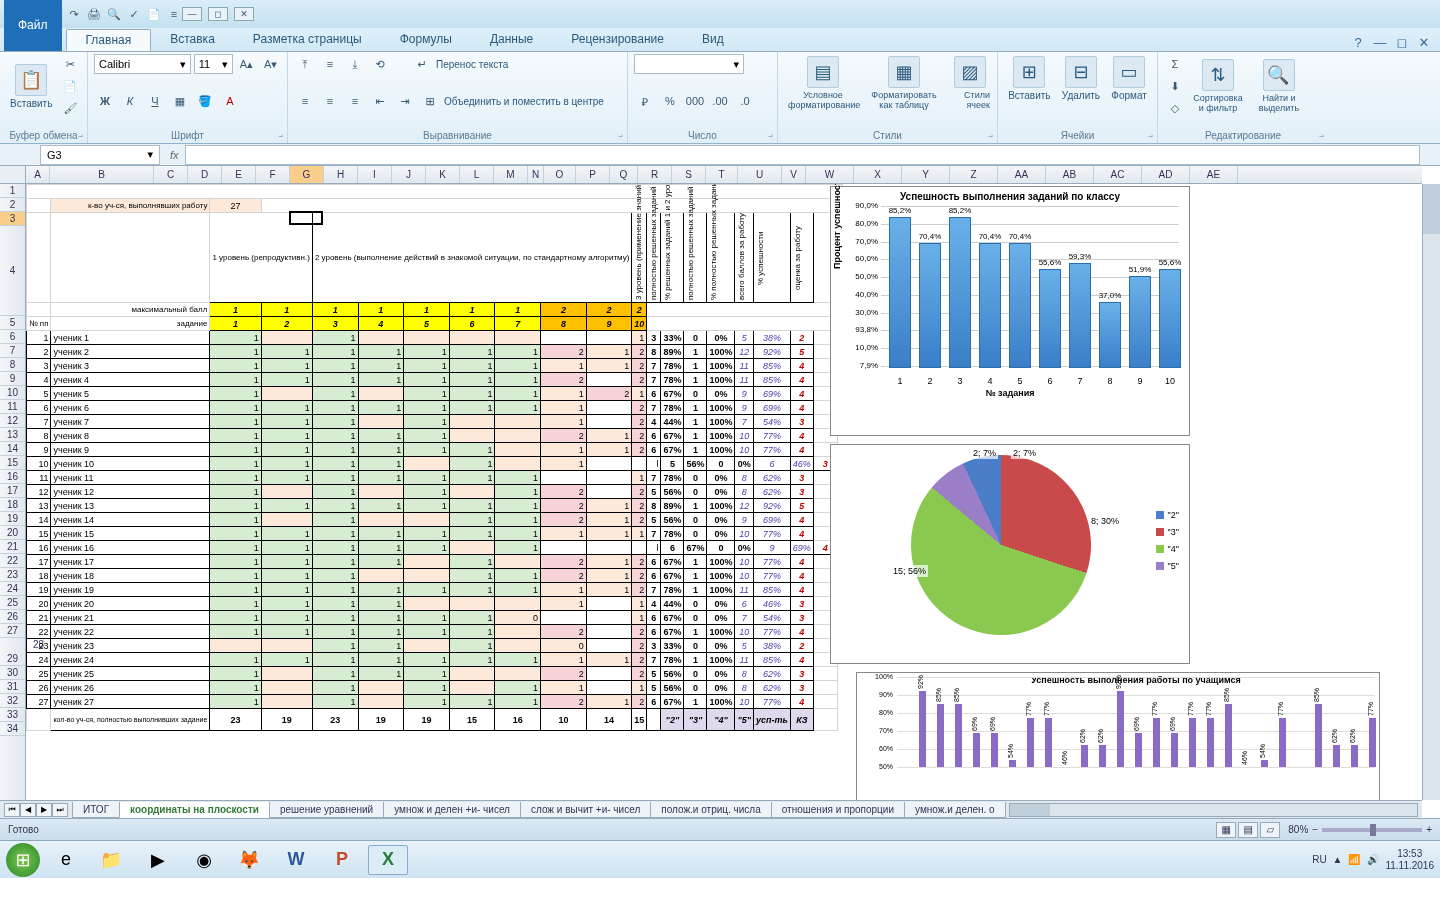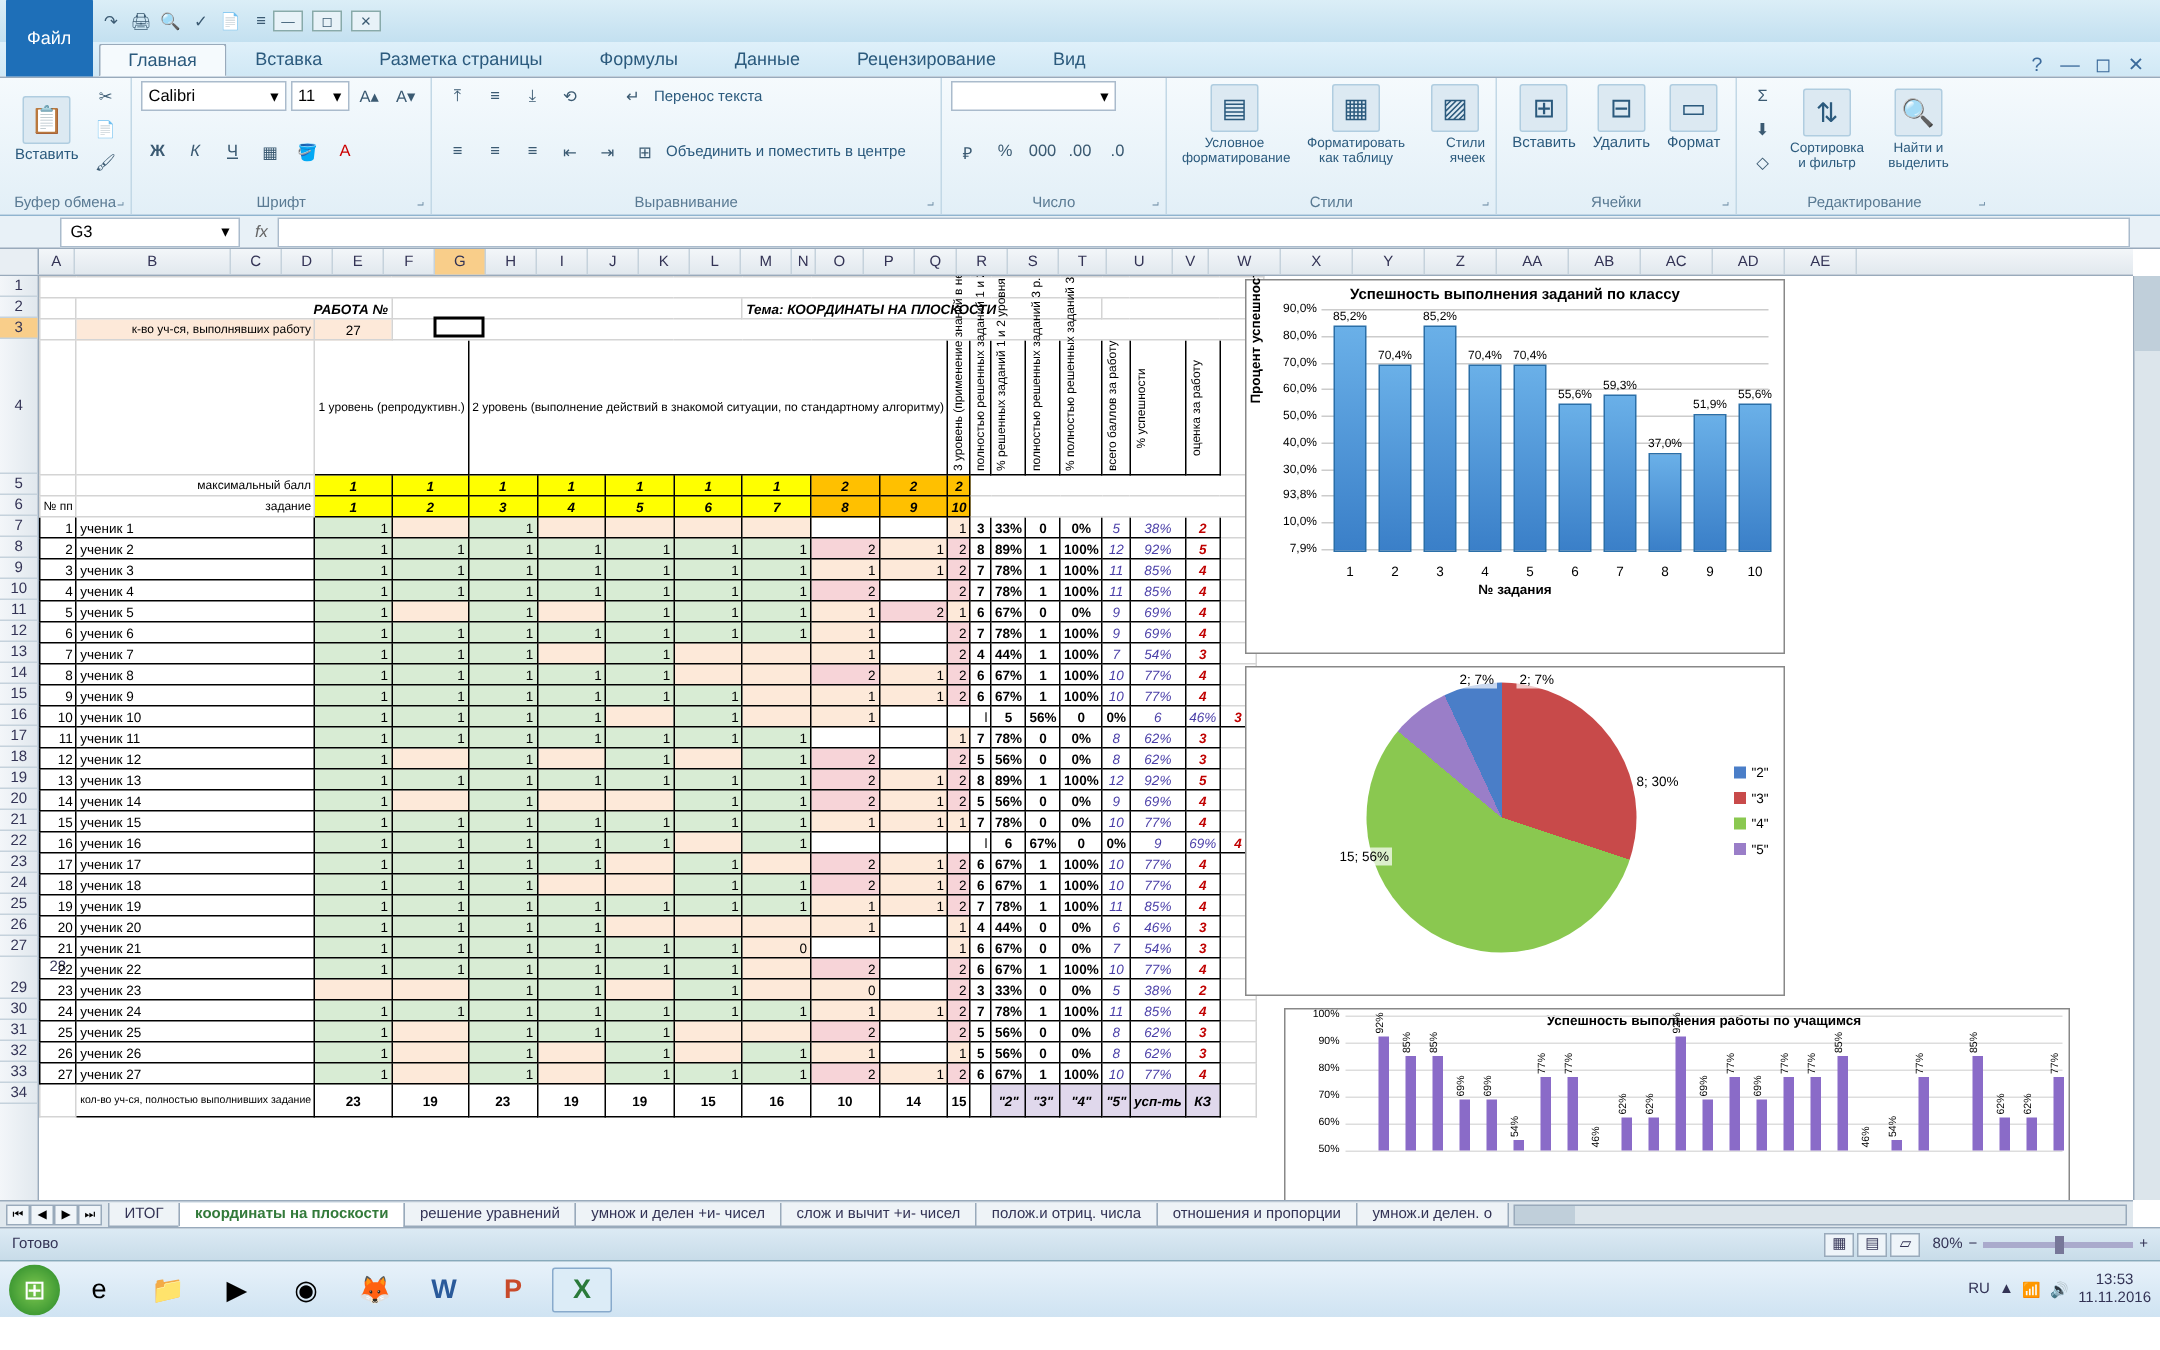--- a/index.html
+++ b/index.html
@@ -377,27 +377,20 @@
       <div class="rh" style="height: 14px; line-height: 14px;">34</div>
     </div>
   <div class="cells" id="cells">
       <table class="sheet" style="position:absolute;top:0;left:0">
         <tbody>
           <tr style="height:14px">
             <td class="nb" colspan="21"></td>
           </tr>
           <tr style="height:14px">
             <td class="nb"></td>
-            <td class="nb ral" colspan="2" style="font-weight:bold;font-style:italic">РАБОТА №</td>
-            <td class="nb" colspan="5"></td>
-            <td class="nb lal" colspan="8" style="font-weight:bold;font-style:italic">Тема: КООРДИНАТЫ НА ПЛОСКОСТИ</td>
-            <td class="nb" colspan="5"></td>
-          </tr>
-          <tr style="height:14px">
-            <td class="nb"></td>
             <td class="nb tan ral" style="font-size:8px">к-во уч-ся, выполнявших работу</td>
             <td class="nb tan">27</td>
             <td class="nb" colspan="18"></td>
           </tr>
           <tr style="height:90px">
             <td class="nb"></td>
             <td class="nb"></td>
             <td colspan="2" style="font-size:8px;vertical-align:middle">1 уровень (репродуктивн.)</td>
             <td colspan="7" style="font-size:8px;vertical-align:middle">2 уровень (выполнение действий в знакомой ситуации, по стандартному алгоритму)</td>
             <td>

